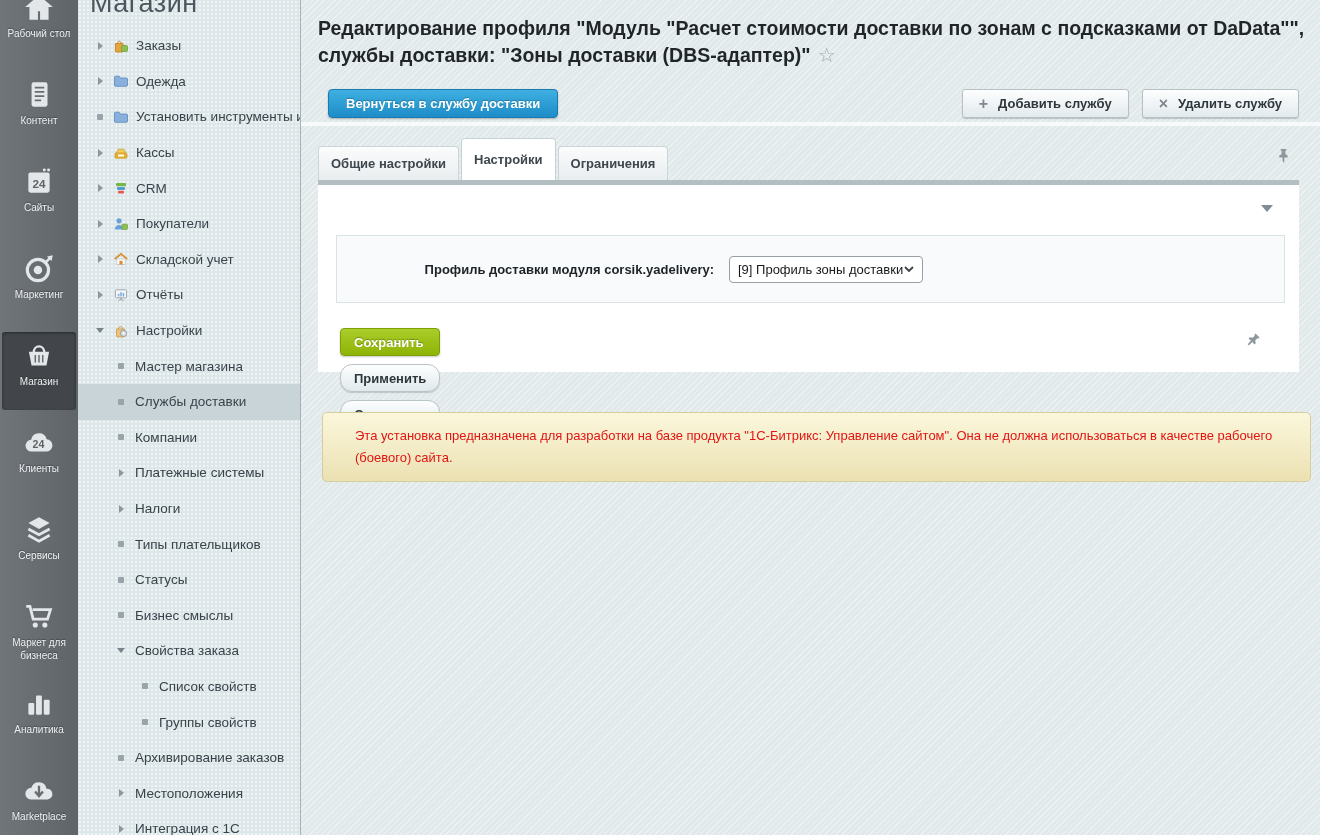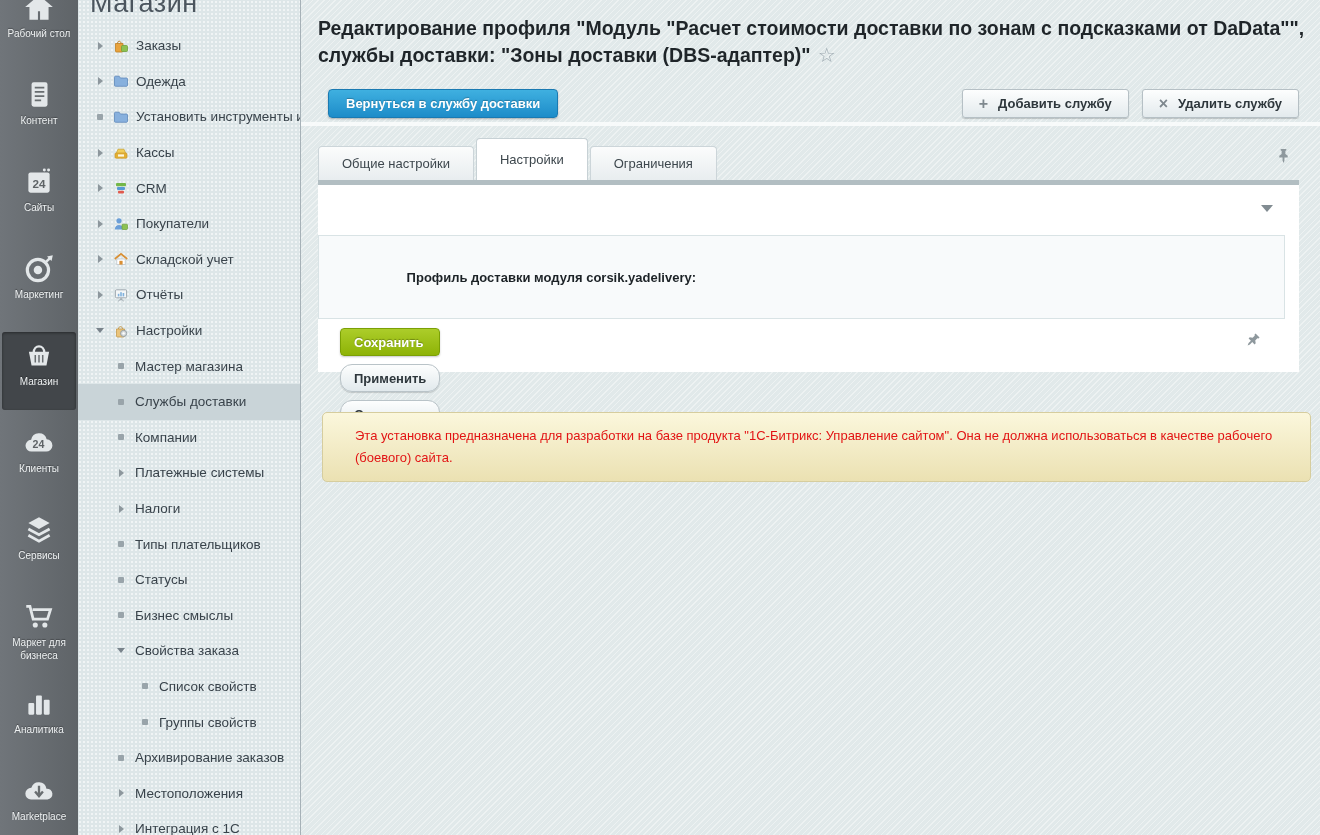--- a/index.html
+++ b/index.html
@@ -67,31 +67,31 @@
   .btn-light { height:29px; display:flex; align-items:center; gap:10px; padding:0 16px;
     background:linear-gradient(#fdfefe,#e3eaed); border:1px solid #b6c0c5; border-radius:3px;
     font-weight:bold; font-size:13px; color:#2e373c; cursor:pointer;
     box-shadow:0 1px 1px rgba(0,0,0,.18); }
   .btn-glyph { color:#7e888e; font-size:16px; font-weight:bold; line-height:1; }
   .toolbar-sep { position:absolute; left:0; right:0; top:122px; height:4px;
     background:rgba(250,253,253,.85); }
 
   .tabstrip { position:absolute; left:17px; top:138px; height:42px;
     display:flex; align-items:flex-end; gap:2px; }
-  .tab { height:34px; padding:0 23px; display:flex; align-items:center; cursor:pointer;
+  .tab { height:34px; padding:0 12px; display:flex; align-items:center; cursor:pointer;
     background:linear-gradient(#fbfcfc,#e8edef); border:1px solid #ccd5d9; border-bottom:none;
-    border-radius:4px 4px 0 0; font-weight:normal; font-size:13px; color:#3d474d; }
+    border-radius:4px 4px 0 0; font-weight:bold; font-size:13px; color:#3d474d; }
   .tab.active { height:42px; background:#fff; border-color:#c7d1d5; }
   .pin-upright { position:absolute; right:29px; top:147px; cursor:pointer; }
   .tabbar { position:absolute; left:17px; top:180px; width:981px; height:5px; background:#b2bec2; }
 
   .panel { position:absolute; left:17px; top:185px; width:981px; height:187px; background:#fff; }
   .collapse-arrow { position:absolute; top:20px; right:26px; width:0; height:0; cursor:pointer;
     border-top:7px solid #828c92; border-left:6.5px solid transparent; border-right:6.5px solid transparent; }
-  .form-box { position:absolute; top:50px; left:0; right:14px; height:84px;
+  .form-box { position:absolute; top:50px; left:18px; right:14px; height:68px;
     background:#f8fafb; border:1px solid #d9e3e5; display:flex; align-items:center; }
   .form-label { width:377px; text-align:right; font-weight:bold; font-size:13px; color:#1c2226; }
   .select { margin-left:15px; width:194px; height:27px; background:#fff;
     border:1px solid #979fa5; border-radius:4px; display:flex; align-items:center;
     justify-content:space-between; padding:0 8px; font-size:13px; color:#16191b; cursor:pointer; }
   .panel-actions { position:absolute; top:143px; left:22px; display:flex; gap:8px;flex-direction:column; }
   .btn-green { height:28px; padding:0 13px; display:flex; align-items:center; cursor:pointer;
     background:linear-gradient(#accd2a,#8eb306); border:1px solid #7ba005; border-radius:4px;
     color:#fff; font-weight:bold; font-size:13px; text-shadow:0 -1px 1px rgba(0,0,0,.3);
     box-shadow:0 1px 2px rgba(0,0,0,.22); }
@@ -423,20 +423,26 @@
     <svg width="15" height="17" viewBox="0 0 16 16">
         <path fill="#8e989d" d="M5 1h6v1.5l-1 .8v3.2l2.5 1.8V10H9v3.5L8 16l-1-2.5V10H3.5V8.3L6 6.5V3.3l-1-.8z"></path>
       </svg>
   </span>
   <div class="tabbar"></div>
 
   <div class="panel">
     <div class="collapse-arrow"></div>
     <div class="form-box">
       <div class="form-label">Профиль доставки модуля corsik.yadelivery:</div>
+      <div class="select">
+        <span>[9] Профиль зоны доставки</span>
+        <svg width="10" height="7" viewBox="0 0 10 7">
+            <path d="M1 1l4 4 4-4" stroke="#3c4245" stroke-width="1.8" fill="none"></path>
+          </svg>
+      </div>
     </div>
     <div class="panel-actions">
       <div class="btn-green">
         <span>Сохранить</span>
       </div>
       <div class="btn-plain">
         <span>Применить</span>
       </div>
       <div class="btn-plain">
         <span>Отменить</span>

